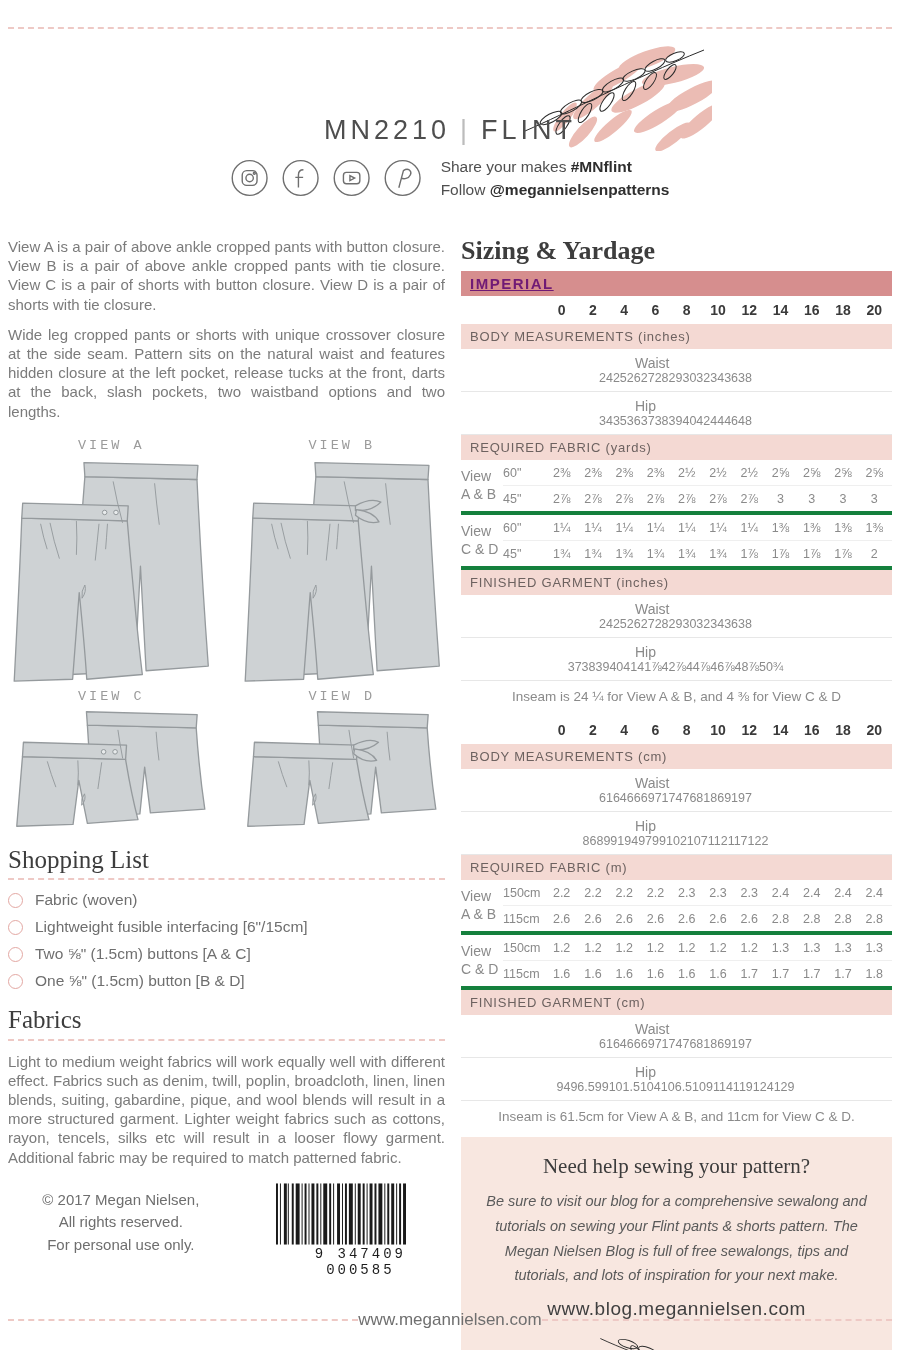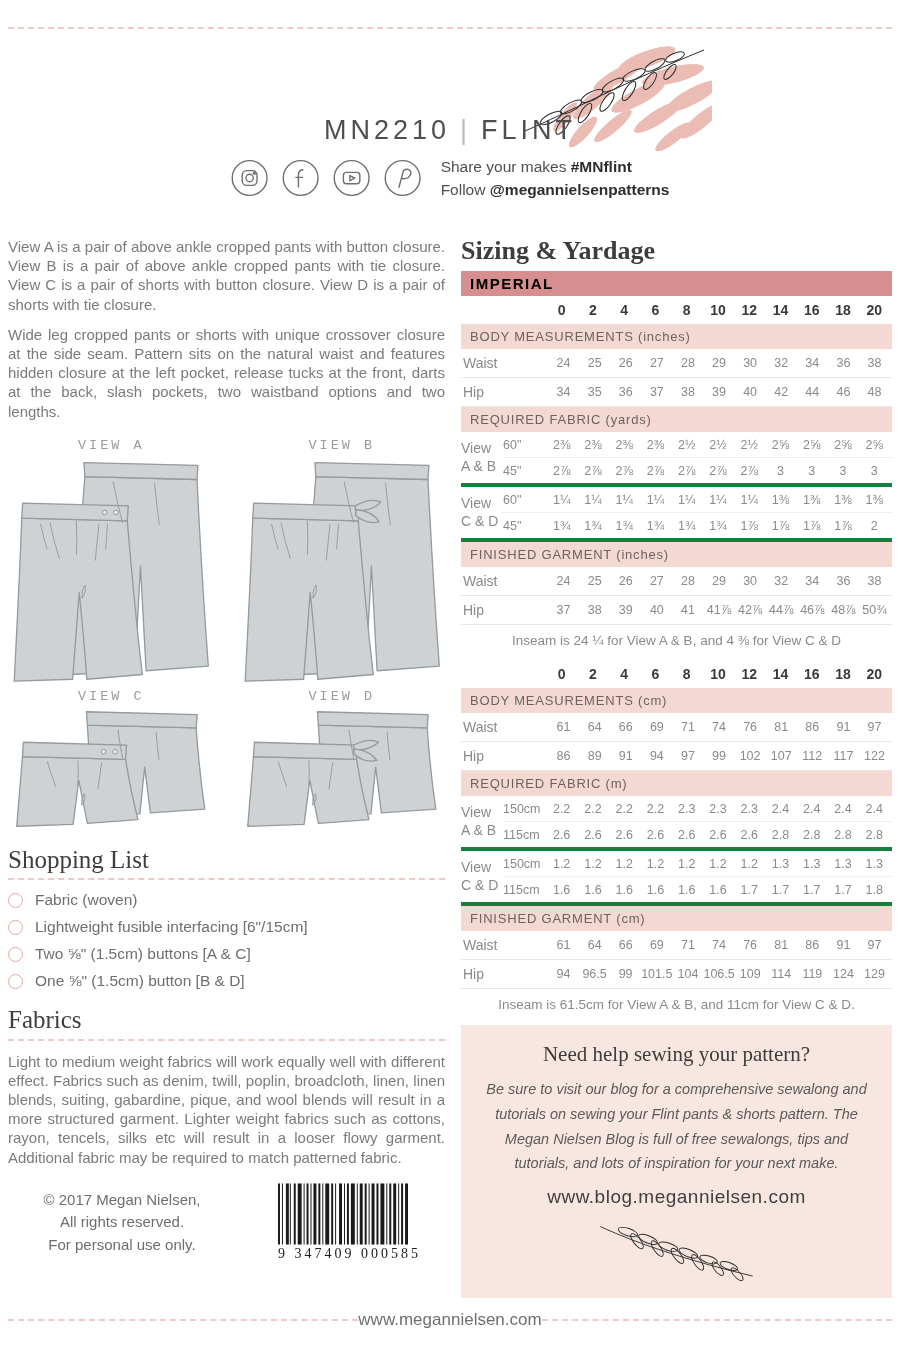--- a/index.html
+++ b/index.html
@@ -41,33 +41,33 @@
   .dash-under{border-bottom:2px dashed #eec9c5;margin:5px 0 11px;}
 
   .shop-item{display:flex;align-items:center;margin-bottom:9px;font-size:15.5px;color:#6f6f6f;}
   .bullet{width:13px;height:13px;border-radius:50%;border:1.5px solid #e3a8a3;margin-right:12px;flex:none;background:#fff;}
 
   .fab-body{font-size:15px;line-height:1.28;text-align:justify;color:#7b7b7b;margin:0;}
 
   .legal{display:flex;align-items:flex-start;margin-top:16px;}
   .legal-text{width:228px;text-align:center;font-size:15px;line-height:1.5;color:#6e6e6e;padding-top:6px;}
   .barcode{margin-left:42px;text-align:center;}
-  .bc-digits{font-family:Liberation Serif, serif;font-size:14px;letter-spacing:3px;color:#1d1d1d;margin-top:1px;}
+  .bc-digits{font-family:Liberation Mono, monospace;font-size:14px;letter-spacing:3px;color:#1d1d1d;margin-top:1px;}
 
   
   .rc-title{font-family:"Liberation Serif","DejaVu Serif",serif;font-size:26px;color:#3d3d3d;margin:0 0 7px 0;line-height:1.05;}
-  .bar{background:#d68e8e;color:#000000;font-weight:700;font-size:15px;letter-spacing:1.5px;padding:4px 9px;}
+  .bar{background:#d68e8e;color:#701a75;font-weight:700;font-size:15px;letter-spacing:1.5px;padding:4px 9px;text-decoration:underline;}
   .band{background:#f4d9d3;color:#6d6260;font-size:13px;letter-spacing:.8px;padding:5px 9px;}
   .sizes-row{display:flex;align-items:center;padding:6px 0;}
   .sizes-row .spacer{width:85px;flex:none;}
   .sizes-row .cell{font-weight:700;color:#3a3a3a;font-size:14px;}
   .cells{display:flex;flex:1;padding-right:2px;}
   .cell{flex:1;text-align:center;}
   .mrow{display:flex;align-items:center;padding:6px 0;border-bottom:1px solid #e7e7e7;
-    font-size:12.5px;color:#8a8a8a;}
+    font-size:12.5px;color:#8a8a8a;flex-direction:column;}
   .mrow .mlabel{width:85px;flex:none;font-size:14px;padding-left:2px;}
   .fgroup{display:flex;align-items:stretch;border-bottom:4px solid #15803d;}
   .fgroup:last-of-type{border-bottom:1px solid #e7e7e7;}
   .glabel{width:42px;flex:none;display:flex;flex-direction:column;justify-content:center;
     font-size:14px;color:#8a8a8a;line-height:1.25;}
   .grows{flex:1;}
   .frow{display:flex;align-items:center;padding:5.5px 0;font-size:12.5px;color:#8a8a8a;}
   .frow + .frow{border-top:1px solid #efefef;}
   .frow .sub{width:43px;flex:none;font-size:12.5px;}
   .tnote{text-align:center;font-size:13.5px;color:#8a8a8a;margin:8px 0 12px;}

